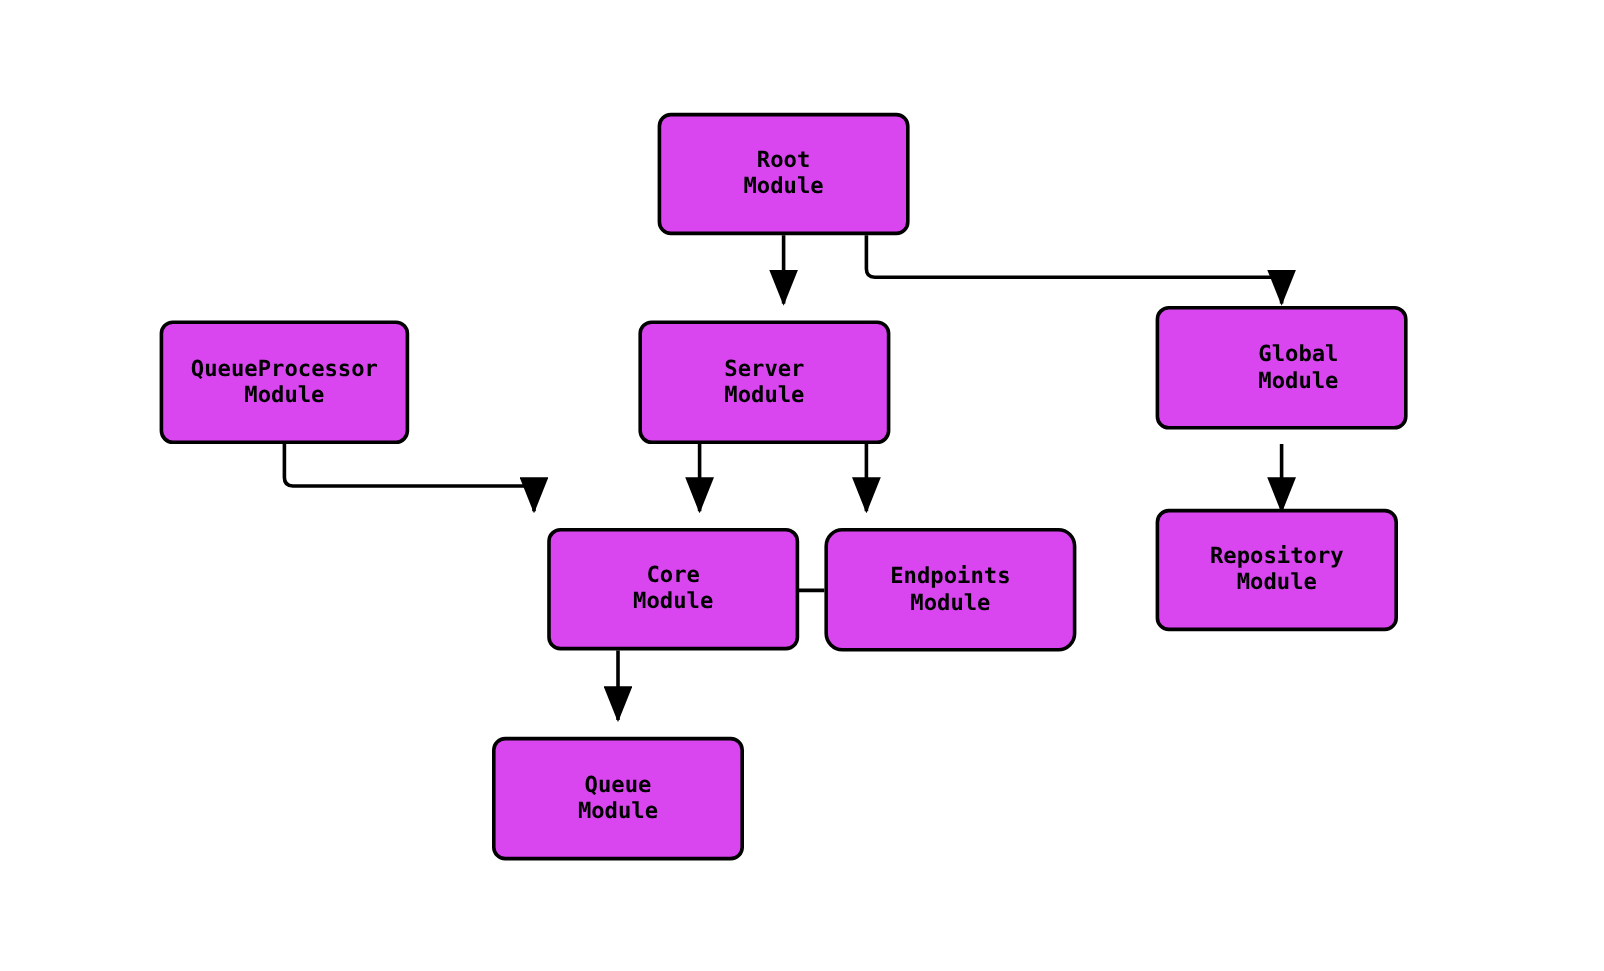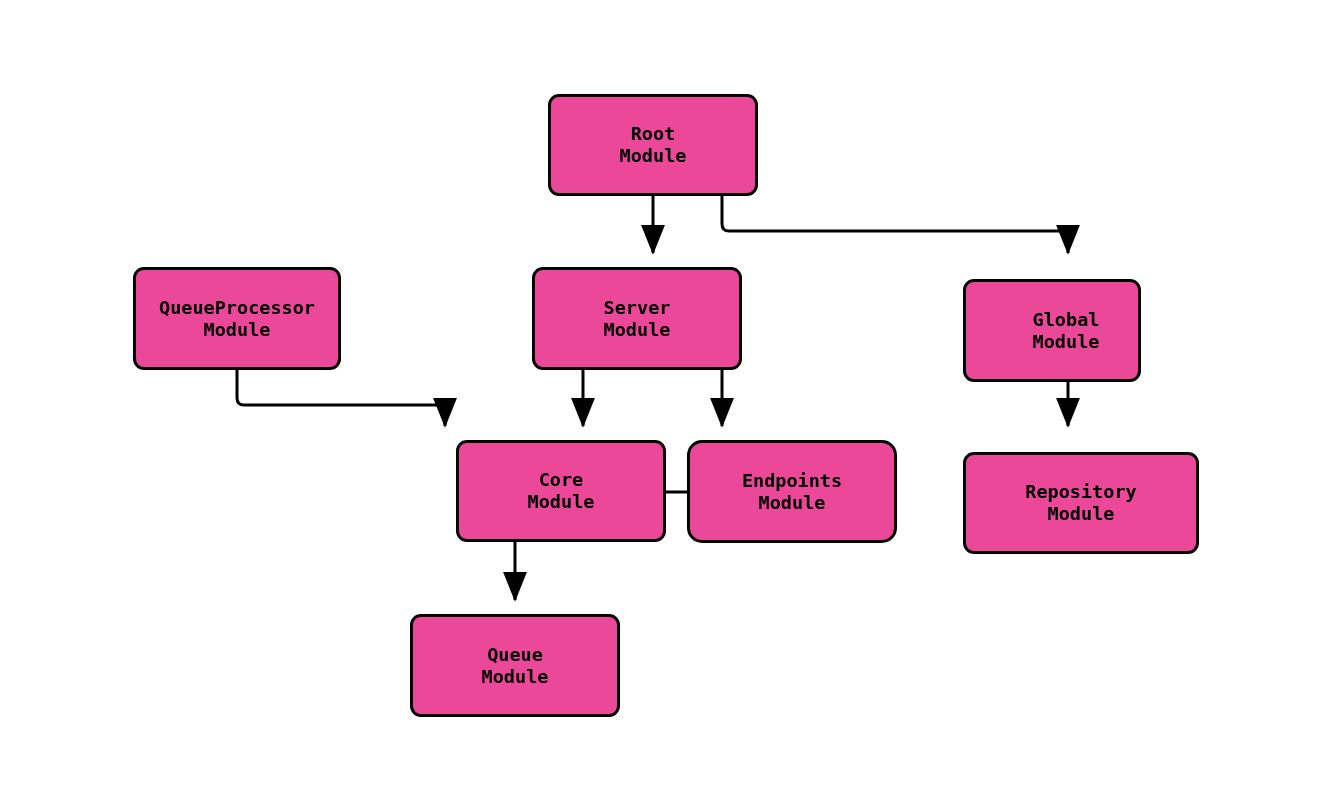--- a/index.html
+++ b/index.html
@@ -20,21 +20,21 @@
     position: absolute;
     left: 0;
     top: 0;
     width: 1337px;
     height: 809px;
     pointer-events: none;
   }
   .node {
     position: absolute;
     box-sizing: border-box;
-    background: #ec4899;
+    background: #d946ef;
     border: 3px solid #000000;
     border-radius: 11px;
     display: flex;
     align-items: center;
     justify-content: center;
     z-index: 2;
   }
   .node-label {
     font-family: "DejaVu Sans Mono", "Liberation Mono", monospace;
     font-size: 18.5px;
@@ -84,36 +84,36 @@
   <div class="node" style="left:133px; top:267px; width:208px; height:103px;">
     <div class="node-label">QueueProcessor
 Module</div>
   </div>
 
   <div class="node" style="left:532px; top:267px; width:210px; height:103px;">
     <div class="node-label">Server
 Module</div>
   </div>
 
-  <div class="node" style="left:963px; top:279px; width:178px; height:103px;padding-left:28px;">
+  <div class="node" style="left:963px; top:255px; width:210px; height:103px;padding-left:28px;">
     <div class="node-label">Global
 Module</div>
   </div>
 
   <div class="node" style="left:410px; top:440px; width:210px; height:102px;margin-left:46px;">
     <div class="node-label">Core
 Module</div>
   </div>
 
   <div class="node" style="left:687px; top:440px; width:210px; height:103px;border-radius:15px;">
     <div class="node-label">Endpoints
 Module</div>
   </div>
 
-  <div class="node" style="left:963px; top:452px; width:236px; height:102px;">
+  <div class="node" style="left:963px; top:424px; width:202px; height:102px;">
     <div class="node-label">Repository
 Module</div>
   </div>
 
   <div class="node" style="left:410px; top:614px; width:210px; height:103px;justify-content:center;">
     <div class="node-label">Queue
 Module</div>
   </div>
 
 </div>

